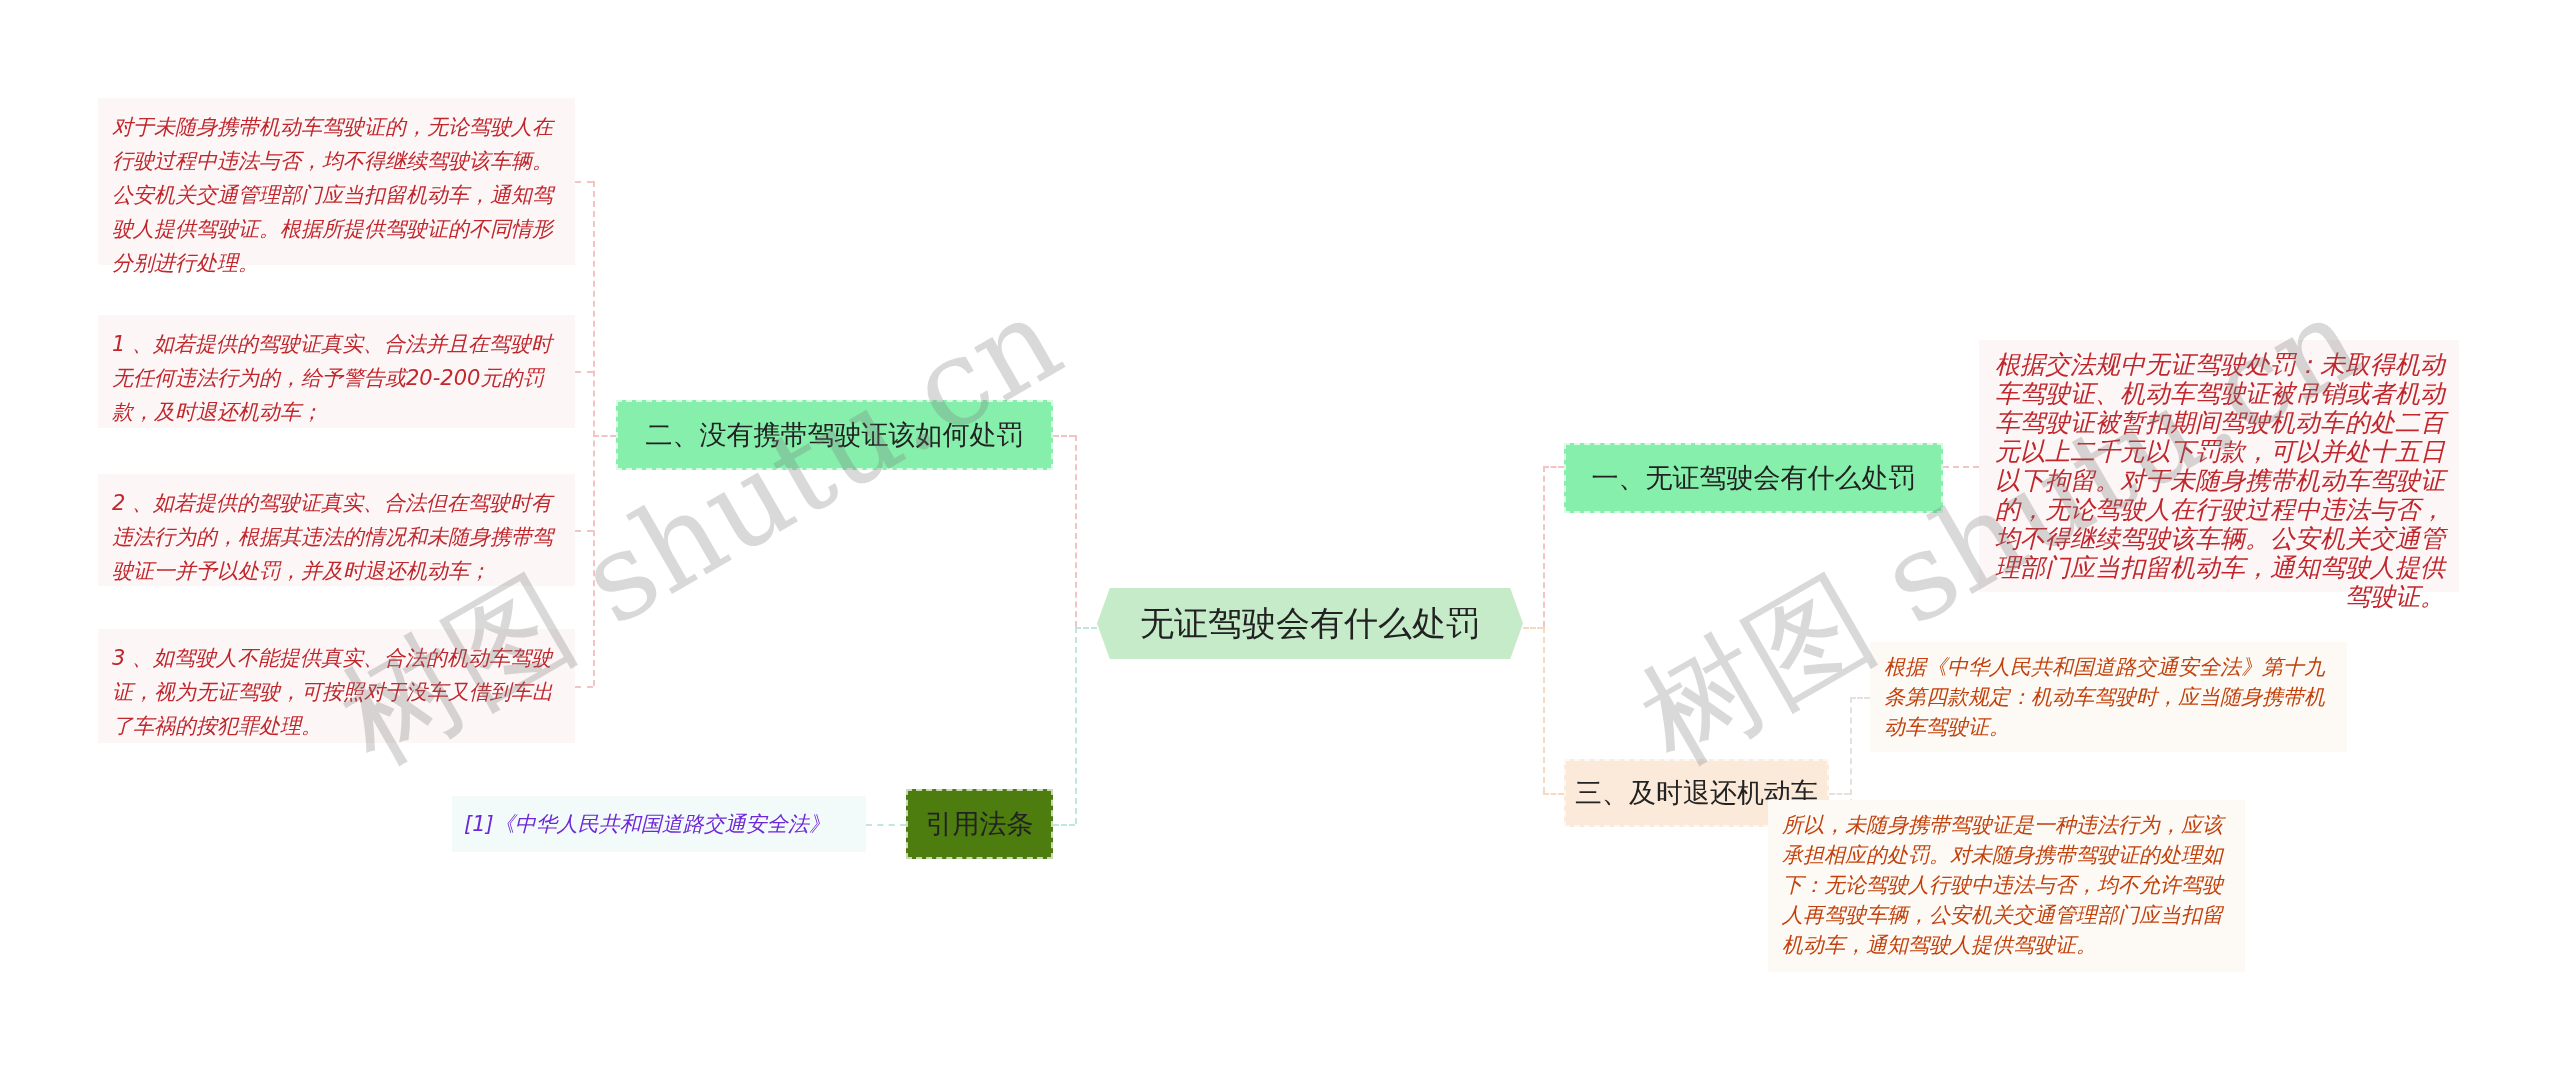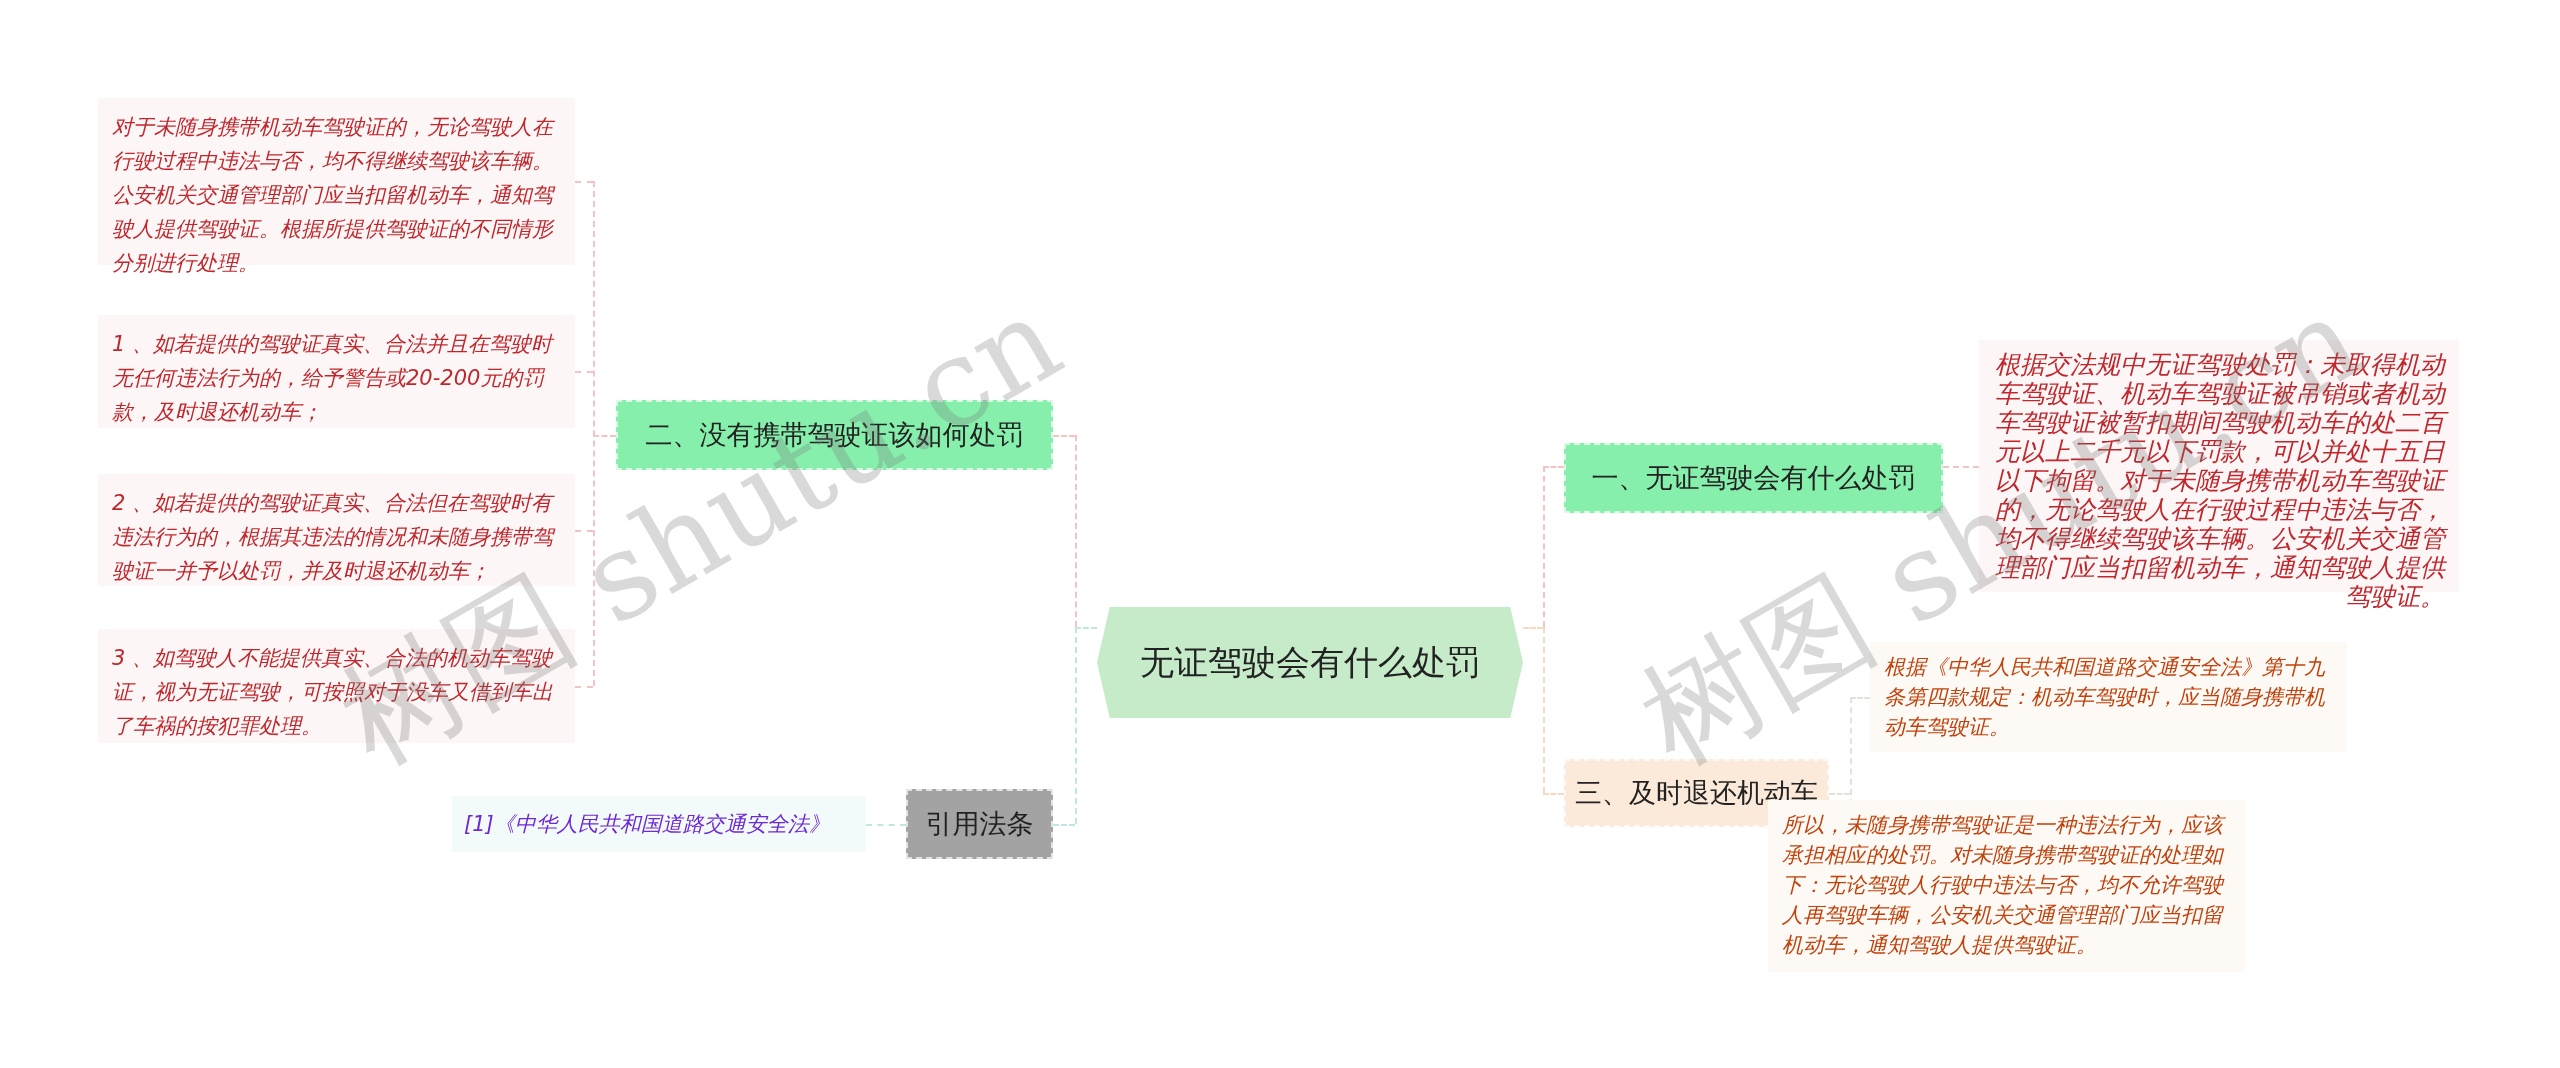--- a/index.html
+++ b/index.html
@@ -6,21 +6,21 @@
   body { width: 2560px; height: 1068px; position: relative; overflow: hidden;
          font-family: "DejaVu Sans", "Liberation Sans", sans-serif; }
   .node { position: absolute; box-sizing: border-box; }
   .leaf { color: #c0272d; font-size: 21px; line-height: 34px; padding: 12px 14px; background: #fdf6f6; font-style: italic; }
   .leaf.dark { color: #c2410c; background: #fdfaf5; }
   .leaf.cite { color: #6d28d9; background: #f3fbfa; font-size: 21px; display:flex; align-items:center; padding: 0 12px; }
   .branch { font-size: 27px; color: #222; display: flex; align-items: center; justify-content: center;
             border: 2px dashed rgba(255,255,255,0.7); }
   .b-red { background: #86efac; }
   .b-orange { background: #fbe9d9; }
-  .b-teal { background: #a3a3a3; }
+  .b-teal { background: #4d7c0f; }
   .center { font-size: 34px; color: #222; background: #c6ebc9; display: flex; align-items: center; justify-content: center;
             clip-path: polygon(3% 0, 97% 0, 100% 50%, 97% 100%, 3% 100%, 0 50%); }
   .line { position: absolute; }
   .v { border-left: 2px dashed; width: 0; }
   .h { border-top: 2px dashed; height: 0; }
   .red-l { border-color: #f2c4c4; }
   .teal-l { border-color: #bfe6e0; }
   .orange-l { border-color: #f6d9bf; }
   .grey-l { border-color: #e6e1da; }
   .watermark { position: absolute; font-family: "DejaVu Serif", serif; font-size: 120px; color: rgba(120,120,120,0.28);
@@ -62,21 +62,21 @@
   <span>二、没有携带驾驶证该如何处罚</span>
 </div>
 
 <div class="node leaf cite" style="left:452px; top:796px; width:414px; height:56px;">
   <span>[1]《中华人民共和国道路交通安全法》</span>
 </div>
 <div class="node branch b-teal" style="left:906px; top:789px; width:147px; height:70px;">
   <span>引用法条</span>
 </div>
 
-<div class="node center" style="left:1097px; top:607px; width:426px; height:111px;">
+<div class="node center" style="left:1097px; top:588px; width:426px; height:71px;">
   <span>无证驾驶会有什么处罚</span>
 </div>
 
 <div class="node branch b-red" style="left:1564px; top:443px; width:379px; height:70px;">
   <span>一、无证驾驶会有什么处罚</span>
 </div>
 <div class="node leaf" style="left:1979px; top:340px; width:480px; height:252px; line-height:29px; font-size:25px; padding:10px 14px;text-align:right;">根据交法规中无证驾驶处罚：未取得机动车驾驶证、机动车驾驶证被吊销或者机动车驾驶证被暂扣期间驾驶机动车的处二百元以上二千元以下罚款，可以并处十五日以下拘留。对于未随身携带机动车驾驶证的，无论驾驶人在行驶过程中违法与否，均不得继续驾驶该车辆。公安机关交通管理部门应当扣留机动车，通知驾驶人提供驾驶证。</div>
 
 <div class="node branch b-orange" style="left:1564px; top:759px; width:265px; height:68px;">
   <span>三、及时退还机动车</span>

